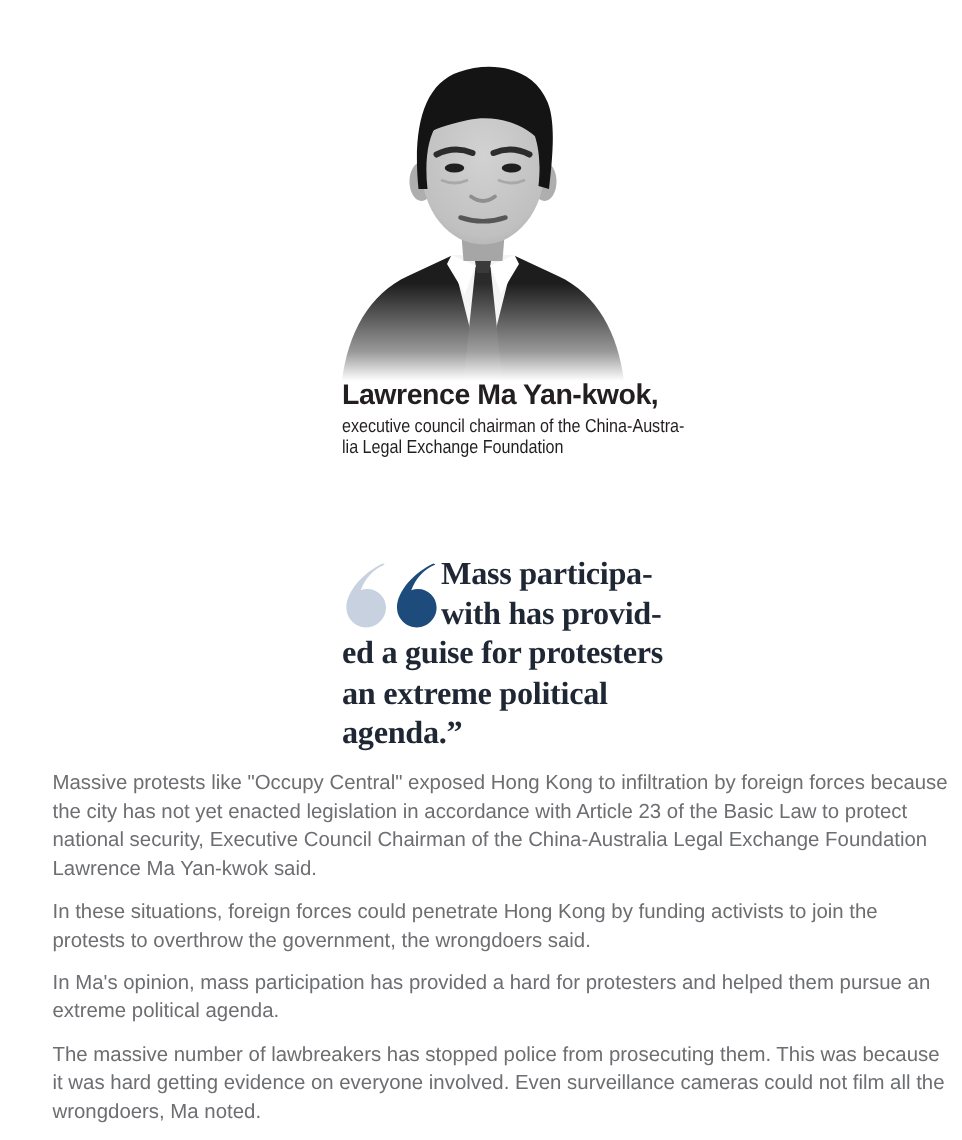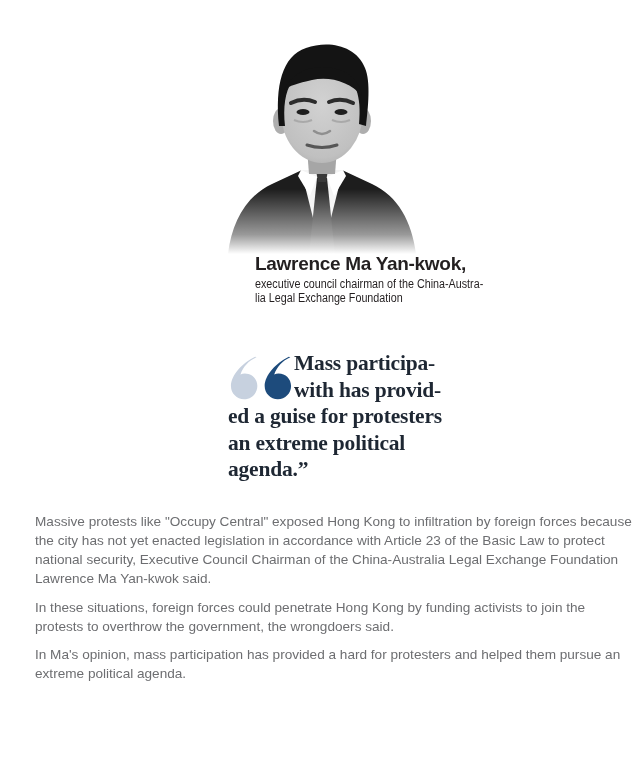--- a/index.html
+++ b/index.html
@@ -18,37 +18,37 @@
     overflow:hidden;
     font-family:"Liberation Sans","DejaVu Sans",sans-serif;
   }
 
   
   .portrait{
     position:absolute;left:222px;top:24px;width:200px;height:230px;
   }
 
   
-  .caption{position:absolute;left:228px;top:252px;width:240px;margin-left:27px;}
+  .caption{position:absolute;left:228px;top:252px;width:240px;}
   .caption-name{
     display:block;
     font-size:19px;font-weight:bold;letter-spacing:-0.3px;
     color:var(--caption-text);line-height:24px;
   }
   .caption-role{margin-top:2px;}
   .caption-role span{
     display:block;
     font-size:12.5px;line-height:13.5px;color:var(--caption-text);
     transform:scaleX(0.86);transform-origin:left center;
     white-space:nowrap;
   }
 
   
   .pull-quote{
-    position:absolute;left:228px;top:350px;width:265px;
+    position:absolute;left:228px;top:369px;width:265px;
     font-family:"Liberation Serif","DejaVu Serif",serif;
     font-weight:bold;color:var(--quote-text);
     font-size:21.5px;line-height:26.5px;letter-spacing:-0.2px;
   }
   .pq-first{display:flex;align-items:flex-start;}
   .pq-marks{flex:0 0 66px;width:66px;height:50px;margin-top:3px;}
   .pq-line{display:block;white-space:nowrap;}
 
   
   .article{
@@ -139,15 +139,16 @@
     </div>
     <span class="pq-line">ed a guise for protesters</span>
     <span class="pq-line">an extreme political</span>
     <span class="pq-line">agenda.”</span>
   </div>
 
   <div class="article">
     <p>Massive protests like "Occupy Central" exposed Hong Kong to infiltration by foreign forces because the city has not yet enacted legislation in accordance with Article 23 of the Basic Law to protect national security, Executive Council Chairman of the China-Australia Legal Exchange Foundation Lawrence Ma Yan-kwok said.</p>
     <p>In these situations, foreign forces could penetrate Hong Kong by funding activists to join the protests to overthrow the government, the wrongdoers said.</p>
     <p>In Ma's opinion, mass participation has provided a hard for protesters and helped them pursue an extreme political agenda.</p>
+    <p>The massive number of lawbreakers has stopped police from prosecuting them. This was because it was hard getting evidence on everyone involved. Even surveillance cameras could not film all the wrongdoers, Ma noted.</p>
   </div>
 
 </div>
 
 </body></html>

